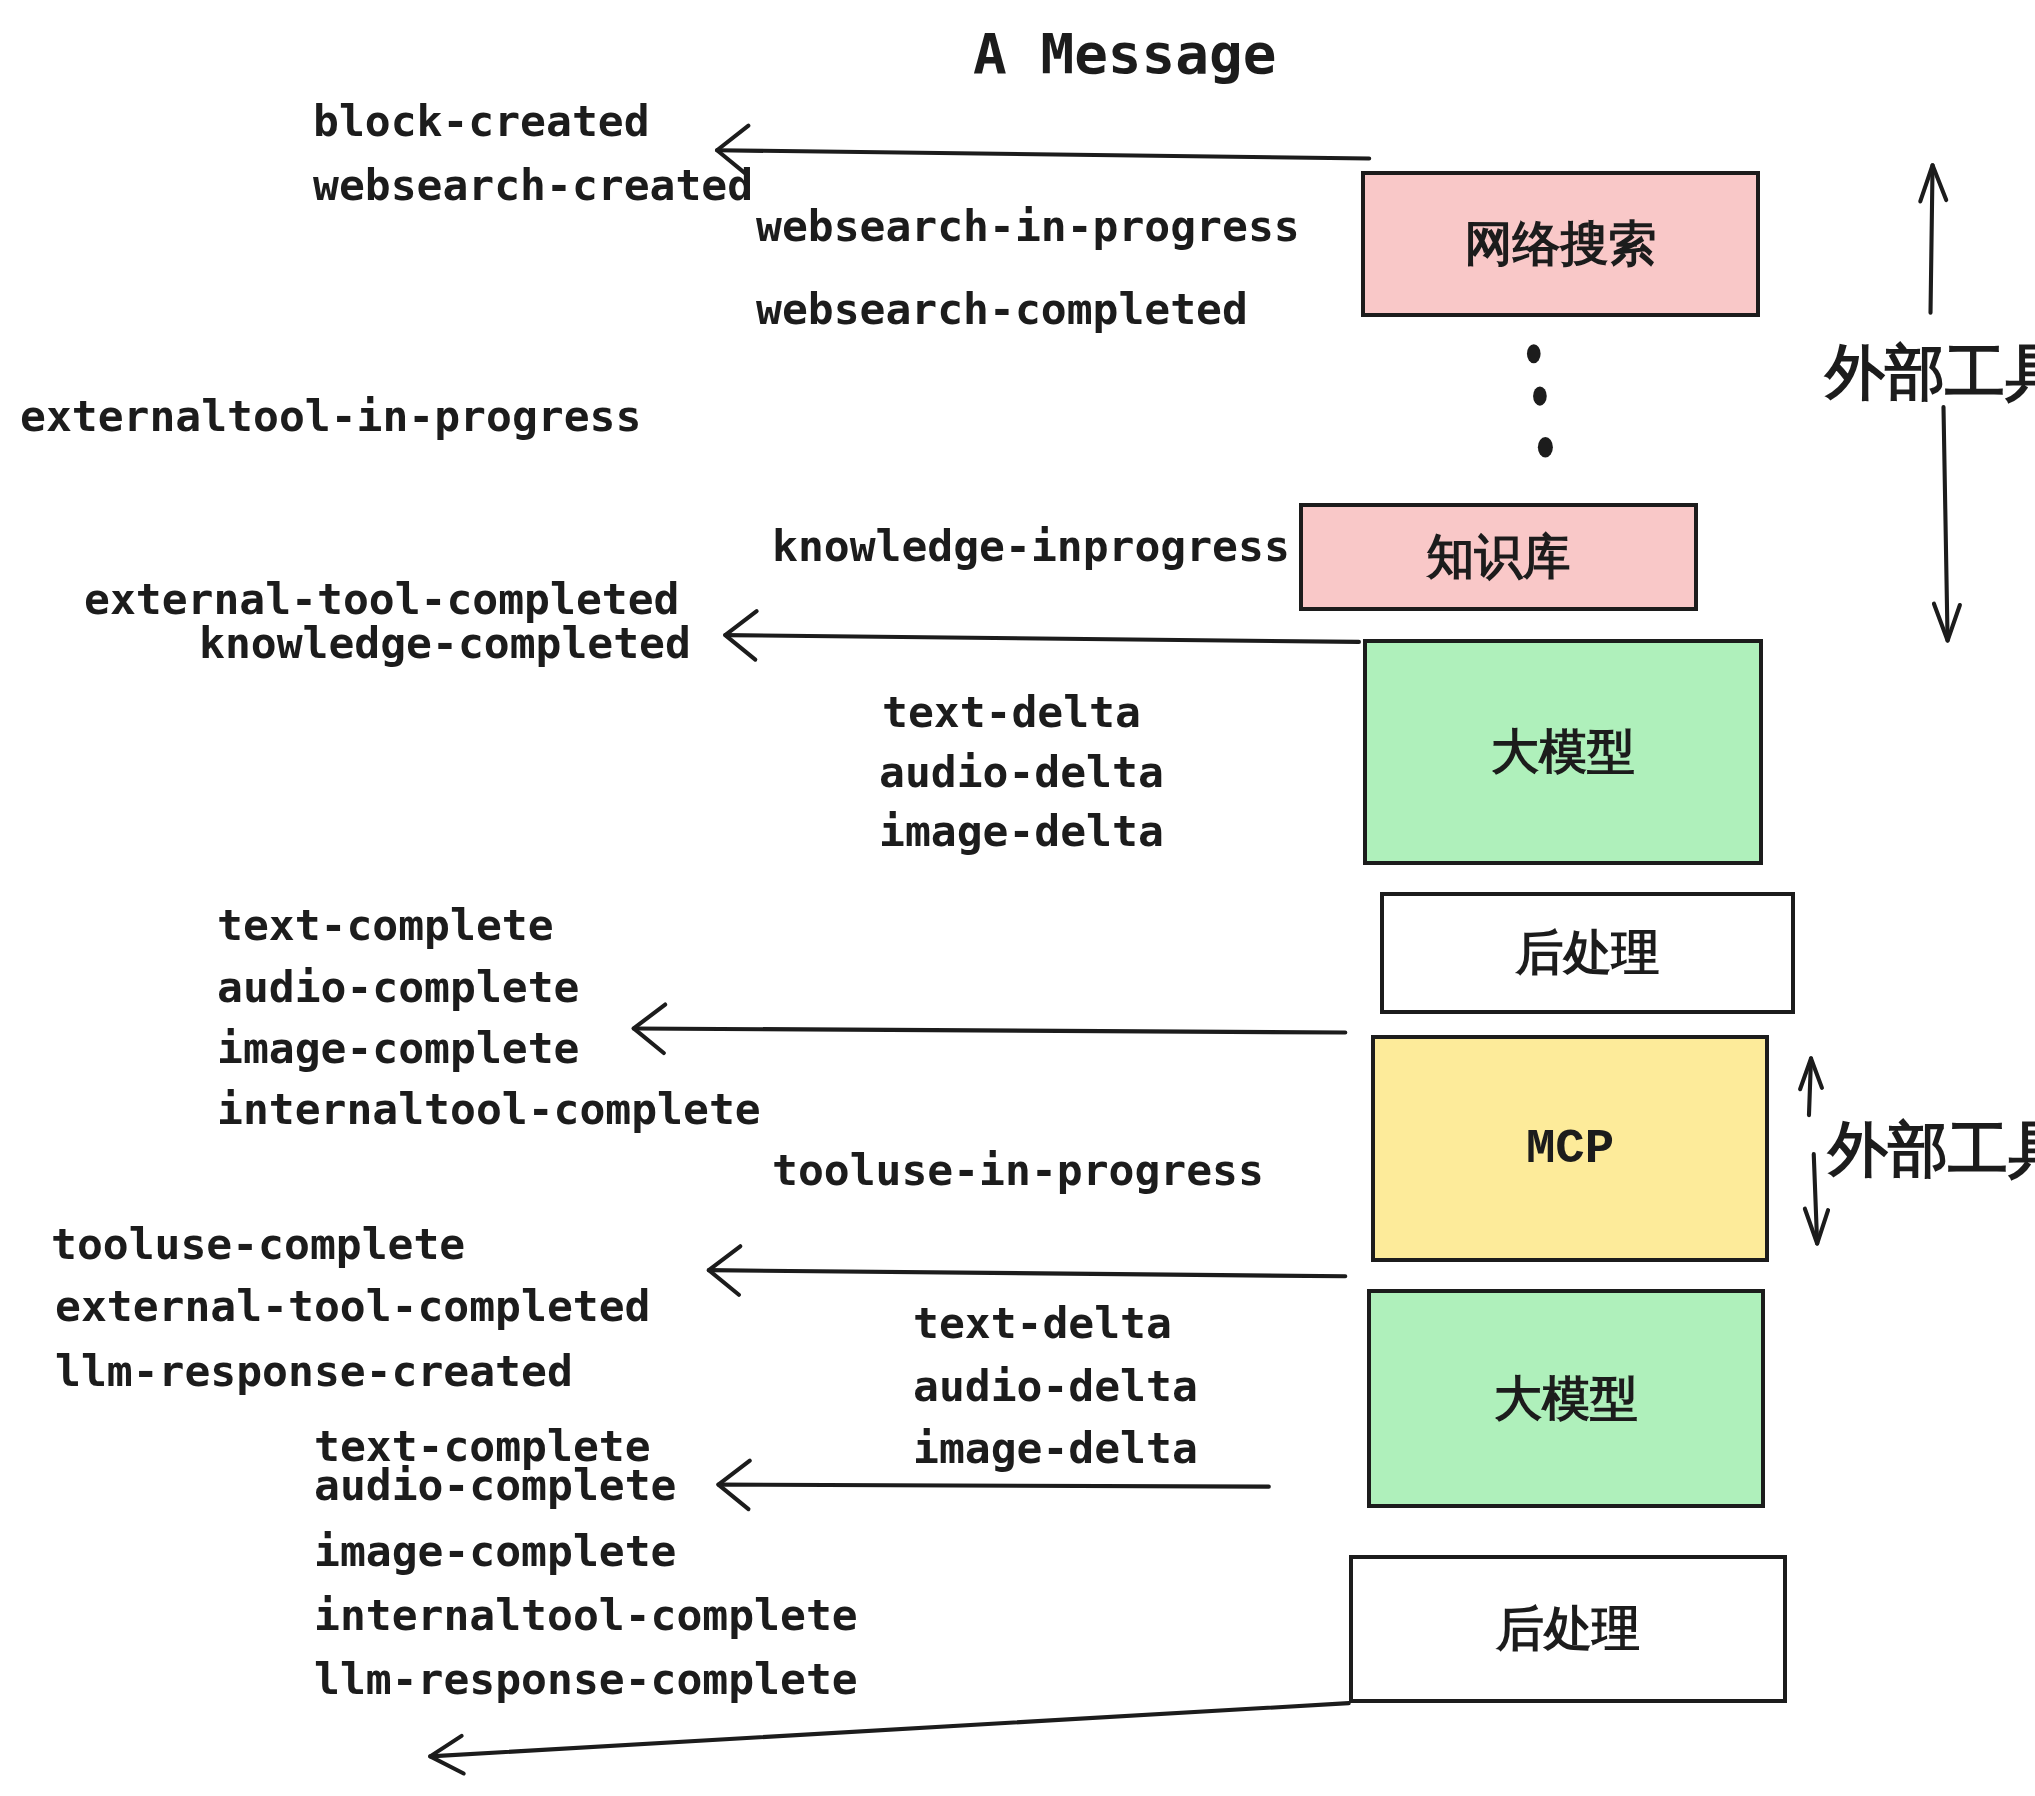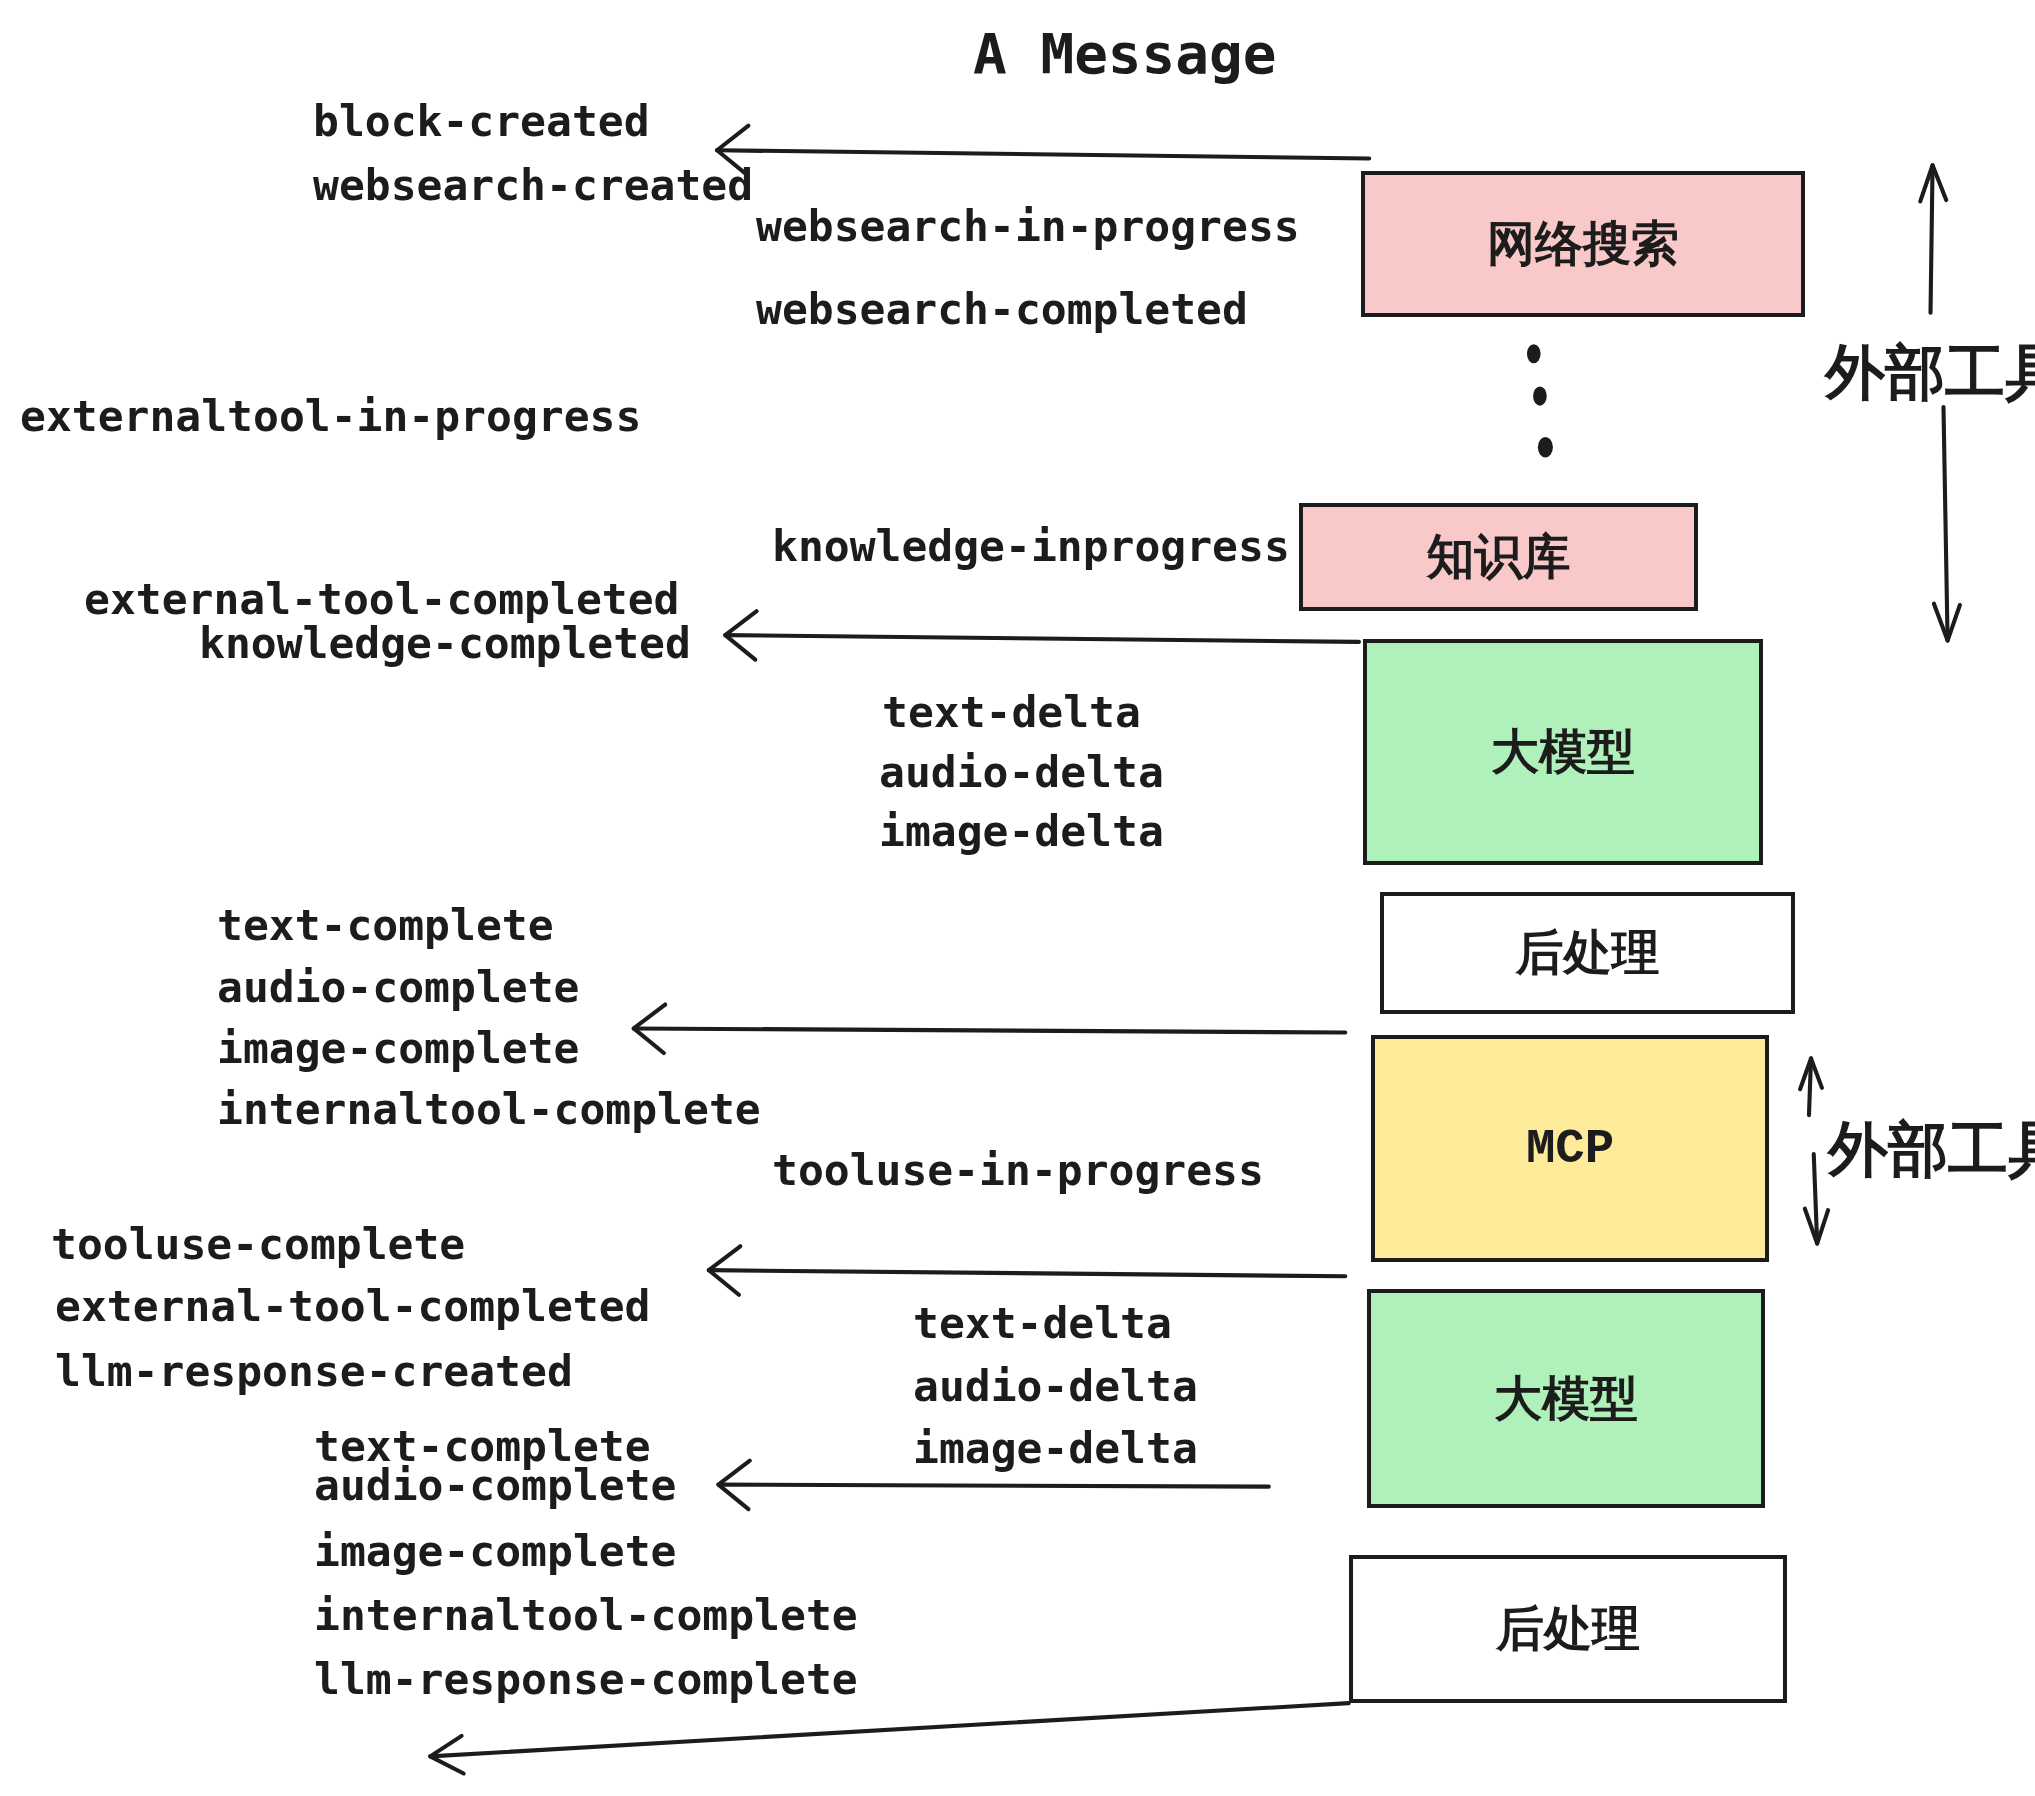--- a/index.html
+++ b/index.html
@@ -134,21 +134,21 @@
   <div class="evt" style="left:913px;top:1365px">audio-delta</div>
   <div class="evt" style="left:913px;top:1427px">image-delta</div>
 
   <div class="evt" style="left:314px;top:1425px">text-complete</div>
   <div class="evt" style="left:314px;top:1464px">audio-complete</div>
   <div class="evt" style="left:314px;top:1530px">image-complete</div>
   <div class="evt" style="left:314px;top:1594px">internaltool-complete</div>
   <div class="evt" style="left:314px;top:1658px">llm-response-complete</div>
 
 
-  <div class="box pink" style="left:1361px;top:171px;width:444px;height:146px">
+  <div class="box pink" style="left:1361px;top:171px;width:399px;height:146px">
     <span>网络搜索</span>
   </div>
   <div class="box pink" style="left:1299px;top:503px;width:399px;height:108px">
     <span>知识库</span>
   </div>
   <div class="box green" style="left:1363px;top:639px;width:400px;height:226px">
     <span>大模型</span>
   </div>
   <div class="box white" style="left:1380px;top:892px;width:415px;height:122px">
     <span>后处理</span>

